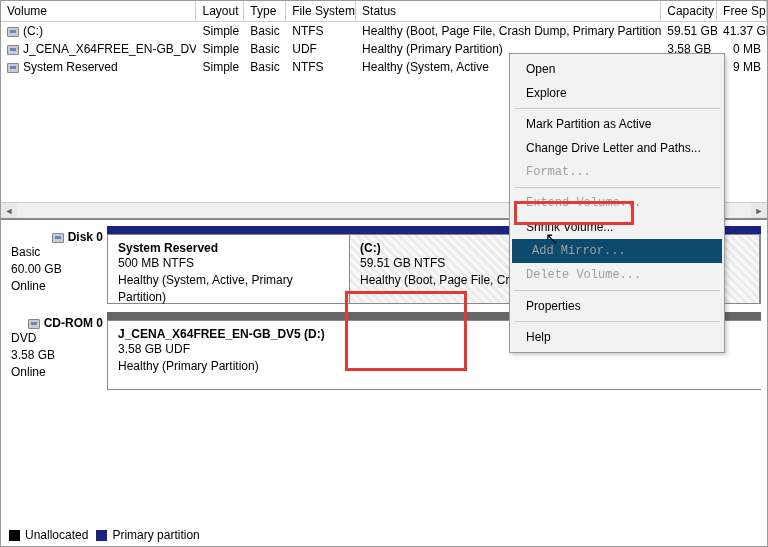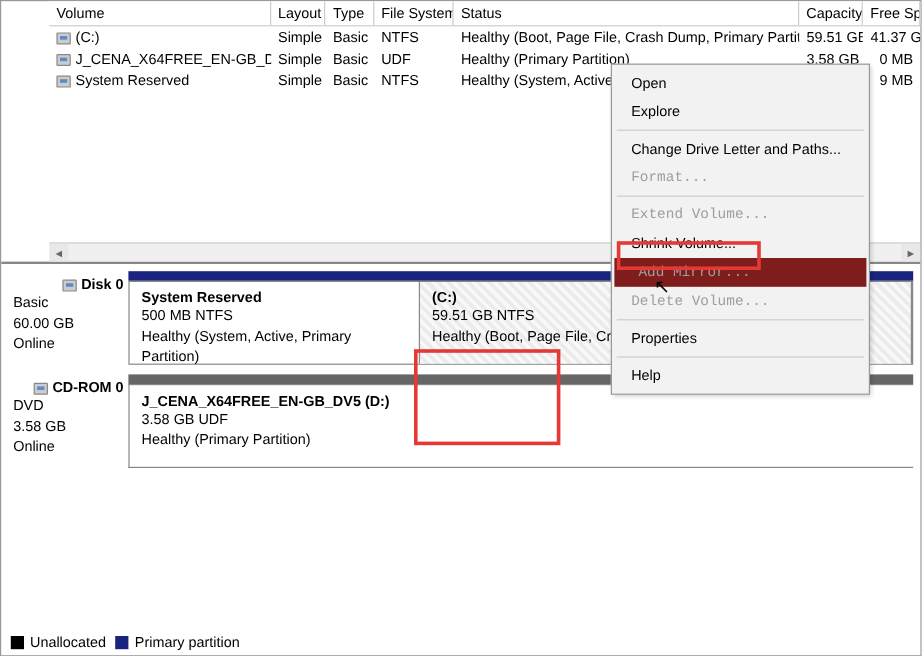--- a/index.html
+++ b/index.html
@@ -1,17 +1,17 @@
 <!DOCTYPE html>
 <html><head>
 <meta charset="utf-8">
 <style>
 * { box-sizing: border-box; margin: 0; padding: 0; font-family: 'Segoe UI', Tahoma, sans-serif; font-size: 12px; }
 body { background: #fff; width: 768px; height: 547px; overflow: hidden; position: relative; border: 1px solid #999; }
-.volume-list { width: 100%; padding-left: 40px; }
+.volume-list { width: 100%; }
 .vl-header { display: flex; background: #fff; border-bottom: 1px solid #ccc; }
 .vl-header div { padding: 3px 6px; border-right: 1px solid #ccc; white-space: nowrap; overflow: hidden; }
 .vl-row { display: flex; padding: 1px 0; }
 .vl-row div { padding: 1px 6px; white-space: nowrap; overflow: hidden; }
 .col-volume { width: 196px; }
 .col-layout { width: 48px; }
 .col-type { width: 42px; }
 .col-fs { width: 70px; }
 .col-status { width: 306px; }
 .col-capacity { width: 56px; text-align: center; }
@@ -37,21 +37,21 @@
 .part.cd { width: 490px; border-right: none; }
 .cd-bar { height: 8px; background: #666; }
 .legend { position: absolute; bottom: 4px; left: 8px; display: flex; gap: 8px; }
 .legend-item { display: flex; align-items: center; gap: 5px; }
 .swatch { width: 11px; height: 11px; }
 .swatch.black { background: #000; }
 .swatch.blue { background: #1a237e; }
 .context-menu { position: absolute; top: 52px; left: 508px; width: 216px; background: #f2f2f2; border: 1px solid #999; box-shadow: 2px 2px 4px rgba(0,0,0,0.2); padding: 3px 2px; z-index: 10; }
 .menu-item { padding: 5px 14px; cursor: default; }
 .menu-item.disabled { color: #9e9e9e; font-family: Liberation Mono, monospace; }
-.menu-item.hover { background: #7f1d1d; padding-left: 20px; }
+.menu-item.hover { background: #0c4a6e; padding-left: 20px; }
 .menu-sep { height: 1px; background: #ccc; margin: 3px 2px; }
 .highlight-box { position: absolute; border: 3px solid #e53935; pointer-events: none; z-index: 20; }
 .hl-shrink { top: 200px; left: 513px; width: 120px; height: 24px; }
 .hl-cdrive { top: 290px; left: 344px; width: 122px; height: 80px; }
 .cursor { position: absolute; top: 228px; left: 544px; z-index: 30; font-size: 16px; color: #000; }
 </style>
 </head>
 <body>
 
 <div class="volume-list">
@@ -152,20 +152,21 @@
   <div class="legend-item">
       <div class="swatch blue"></div>
       <span>Primary partition</span>
     </div>
 </div>
 
 <div class="context-menu">
   <div class="menu-item">Open</div>
   <div class="menu-item">Explore</div>
   <div class="menu-sep"></div>
+  <div class="menu-item">Mark Partition as Active</div>
   <div class="menu-item">Change Drive Letter and Paths...</div>
   <div class="menu-item disabled">Format...</div>
   <div class="menu-sep"></div>
   <div class="menu-item disabled">Extend Volume...</div>
   <div class="menu-item">Shrink Volume...</div>
   <div class="menu-item disabled hover">Add Mirror...</div>
   <div class="menu-item disabled">Delete Volume...</div>
   <div class="menu-sep"></div>
   <div class="menu-item">Properties</div>
   <div class="menu-sep"></div>

